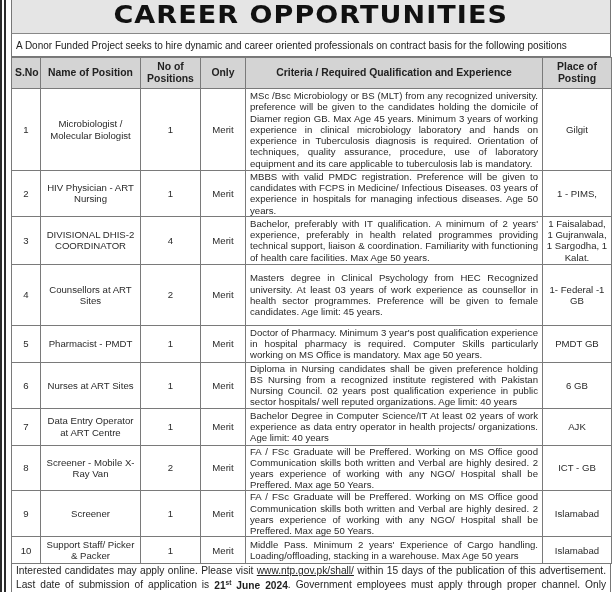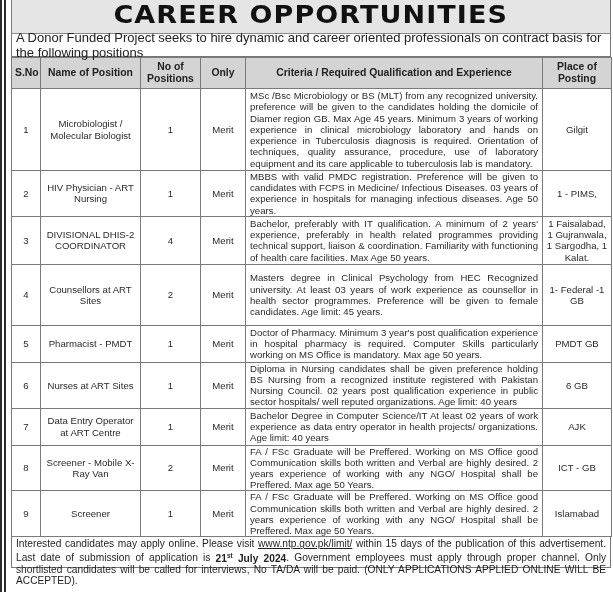--- a/index.html
+++ b/index.html
@@ -3,21 +3,21 @@
 <meta charset="utf-8">
 <style>
   html, body { margin: 0; padding: 0; background: #ffffff; }
   body { width: 613px; height: 592px; overflow: hidden; position: relative; font-family: "Liberation Sans", "DejaVu Sans", sans-serif; color: #1a1a1a; }
   .frame { position: absolute; left: 0; top: 0; width: 613px; height: 592px; }
   .edge-l1 { position: absolute; left: 0; top: 0; width: 2px; height: 592px; background: #2b2b2b; }
   .edge-l2 { position: absolute; left: 4px; top: 0; width: 2px; height: 592px; background: #2b2b2b; }
   .sheet { position: absolute; left: 11px; top: 0; width: 600px; height: 592px; }
   .title-band { height: 33px; background: #e5e5e5; border-left: 1px solid #777; border-right: 1px solid #777; display: flex; justify-content: center; }
   .title { font-family: "DejaVu Sans", sans-serif; font-weight: bold; font-size: 25px; letter-spacing: 1px; color: #111; transform: scaleX(1.08); }
-  .intro { height: 22px; border: 1px solid #777; border-top: 1px solid #888; display: flex; align-items: center; padding-left: 4px; font-size: 13px; color: #222; background: #fff; }
+  .intro { height: 22px; border: 1px solid #777; border-top: 1px solid #888; display: flex; align-items: center; padding-left: 4px; font-size: 10px; color: #222; background: #fff; }
   table { border-collapse: collapse; width: 600px; table-layout: fixed; font-size: 9.6px; }
   th, td { border: 1px solid #7a7a7a; padding: 1px 3px; vertical-align: middle; }
   th { background: #d4d4d4; font-weight: bold; font-size: 10.4px; text-align: center; line-height: 12px; height: 28px; color: #222; }
   td { text-align: center; line-height: 11.2px; color: #2a2a2a; margin-top: 48px; }
   td.crit { text-align: justify; text-align-last: left; padding: 0 4px; }
   .footer-text { border: 1px solid #777; border-top: none; padding: 1px 4px; font-size: 10.2px; line-height: 11.2px; color: #1f1f1f; text-align: justify; height: 31px; box-sizing: border-box; }
   .footer-text a { color: #1f1f1f; text-decoration: underline; }
   .footer-text sup { font-size: 6.5px; }
 </style>
 </head>
@@ -119,22 +119,30 @@
           <td>ICT - GB</td>
         </tr>
         <tr style="height:43px">
           <td>9</td>
           <td>Screener</td>
           <td>1</td>
           <td>Merit</td>
           <td class="crit">FA / FSc Graduate will be Preffered. Working on MS Office good Communication skills both written and Verbal are highly desired. 2 years experience of working with any NGO/ Hospital shall be Preffered. Max age 50 Years.</td>
           <td>Islamabad</td>
         </tr>
+        <tr style="height:27px">
+          <td>10</td>
+          <td>Support Staff/ Picker &amp; Packer</td>
+          <td>1</td>
+          <td>Merit</td>
+          <td class="crit">Middle Pass. Minimum 2 years' Experience of Cargo handling. Loading/offloading, stacking in a warehouse. Max Age 50 years</td>
+          <td>Islamabad</td>
+        </tr>
       </tbody>
     </table>
 
     <div class="footer-text">
-      <span>Interested candidates may apply online. Please visit </span><a>www.ntp.gov.pk/limit/</a><span> within 15 days of the publication of this advertisement.</span>
-      <span>Last date of submission of application is </span><b><span>21</span><sup>st</sup><span> July 2024</span></b><span>. Government employees must apply through proper channel. Only shortlisted candidates will be called for interviews, No TA/DA will be paid. (ONLY APPLICATIONS APPLIED ONLINE WILL BE ACCEPTED).</span>
+      <span>Interested candidates may apply online. Please visit </span><a>www.ntp.gov.pk/shall/</a><span> within 15 days of the publication of this advertisement.</span>
+      <span>Last date of submission of application is </span><b><span>21</span><sup>st</sup><span> June 2024</span></b><span>. Government employees must apply through proper channel. Only shortlisted candidates will be called for interviews, No TA/DA will be paid. (ONLY APPLICATIONS APPLIED ONLINE WILL BE ACCEPTED).</span>
     </div>
 
   </div>
 </div>
 
 </body></html>

